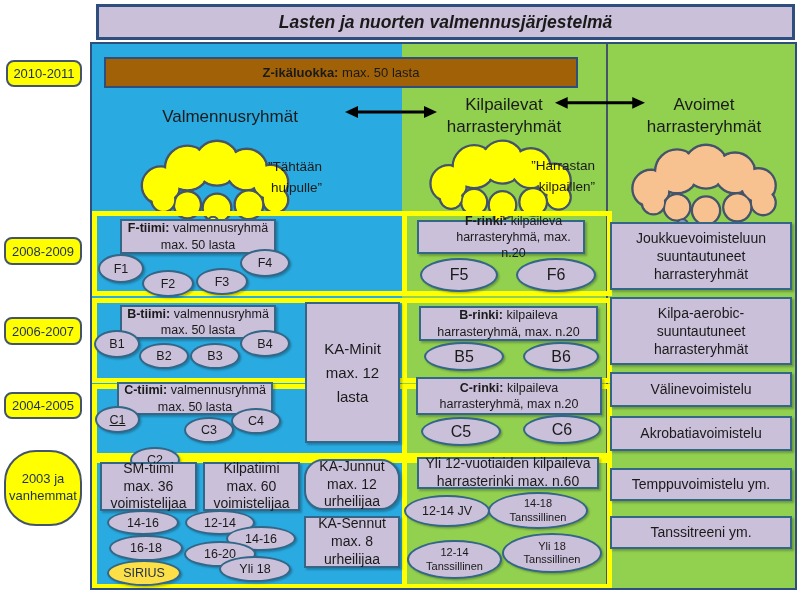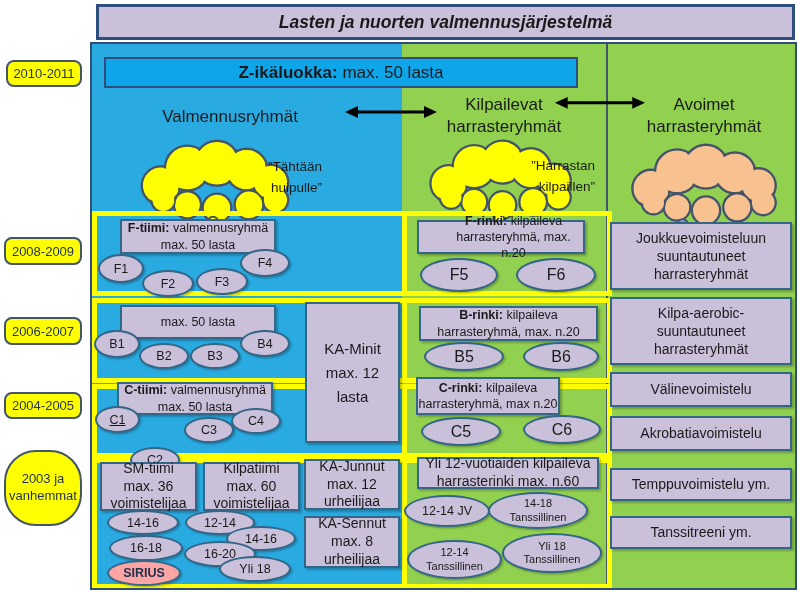--- a/index.html
+++ b/index.html
@@ -17,22 +17,22 @@
   .gmid{left:402px;top:43px;width:204px;height:546px;background:#92d050;}
   .gright{left:606px;top:43px;width:191px;height:546px;background:#92d050;border-left:2.5px solid #44546a;}
   .mainborder{position:absolute;left:90px;top:42px;width:707px;height:548px;border:2px solid #2e4e7e;
     box-sizing:border-box;pointer-events:none;z-index:6;}
 
   .year{position:absolute;box-sizing:border-box;background:#ffff00;border:2.5px solid #44546a;
     border-radius:8px;display:flex;align-items:center;justify-content:center;text-align:center;
     font-size:13px;color:#1f3050;z-index:4;}
 
   .zbox{position:absolute;left:104px;top:57px;width:474px;height:31px;box-sizing:border-box;
-    background:#0ea5e9;border:2px solid #2e4e7e;display:flex;align-items:center;justify-content:center;
-    font-size:17px;z-index:3;}
+    background:#a16207;border:2px solid #2e4e7e;display:flex;align-items:center;justify-content:center;
+    font-size:13px;z-index:3;}
 
   .hdr{position:absolute;text-align:center;font-size:17px;line-height:1.3;z-index:2;}
 
   .arrow{position:absolute;z-index:3;}
 
   .cloud{position:absolute;z-index:2;}
   .cloud svg{display:block;width:100%;height:100%;}
   .cloudtxt{position:absolute;left:0;top:22%;width:100%;text-align:right;
     font-size:13.5px;line-height:1.55;}
 
@@ -43,21 +43,21 @@
     z-index:3;box-shadow:1.5px 1.5px 2px rgba(0,0,0,.25);}
   .teambox{font-size:12.5px;line-height:1.3;}
   .rbox{left:610px;width:182px;font-size:14px;line-height:1.3;}
   .kabox{font-size:14px;line-height:1.28;}
 
   .ellipse{position:absolute;box-sizing:border-box;background:#cbc0da;border:2.5px solid #336687;
     border-radius:50%;display:flex;align-items:center;justify-content:center;text-align:center;
     font-size:12.5px;z-index:3;box-shadow:1.5px 1.5px 2px rgba(0,0,0,.25);}
   .big{font-size:16px;}
   .tanssi{font-size:11px;line-height:1.2;}
-  .sirius{background:#fca5a5;font-weight:bold;color:#203050;text-align:right;}
+  .sirius{background:#fde047;font-weight:normal;color:#203050;text-align:right;}
 
   .kaminit{position:absolute;left:305px;top:302px;width:95px;height:141px;box-sizing:border-box;
     background:#cbc0da;border:2.5px solid #336687;display:flex;align-items:center;justify-content:center;
     text-align:center;font-size:15px;line-height:1.6;z-index:4;box-shadow:1.5px 1.5px 2px rgba(0,0,0,.25);}
 </style>
 </head>
 <body>
 
 <div class="stage">
 
@@ -220,20 +220,21 @@
   <div class="ellipse" style="left:196px;top:268px;width:52px;height:27px;">F3</div>
   <div class="ellipse" style="left:240px;top:249px;width:50px;height:28px;">F4</div>
   <div class="box teambox" style="left:417px;top:220px;width:168px;height:34px;padding-left:25px;">
     <div><span class="b">F-rinki:</span><span> kilpaileva</span></div>
     <div>harrasteryhmä, max. n.20</div>
   </div>
   <div class="ellipse big" style="left:420px;top:258px;width:78px;height:34px;">F5</div>
   <div class="ellipse big" style="left:516px;top:258px;width:80px;height:34px;">F6</div>
 
   <div class="box teambox" style="left:120px;top:305px;width:156px;height:34px;">
+    <div><span class="b">B-tiimi:</span><span> valmennusryhmä</span></div>
     <div>max. 50 lasta</div>
   </div>
   <div class="ellipse" style="left:94px;top:330px;width:46px;height:28px;">B1</div>
   <div class="ellipse" style="left:139px;top:343px;width:50px;height:26px;">B2</div>
   <div class="ellipse" style="left:190px;top:343px;width:50px;height:26px;">B3</div>
   <div class="ellipse" style="left:240px;top:330px;width:50px;height:27px;">B4</div>
   <div class="box teambox" style="left:419px;top:306px;width:179px;height:35px;">
     <div><span class="b">B-rinki:</span><span> kilpaileva</span></div>
     <div>harrasteryhmä, max. n.20</div>
   </div>
@@ -241,38 +242,38 @@
   <div class="ellipse big" style="left:523px;top:342px;width:76px;height:29px;">B6</div>
 
   <div class="box teambox" style="left:117px;top:382px;width:156px;height:33px;">
     <div><span class="b">C-tiimi:</span><span> valmennusryhmä</span></div>
     <div>max. 50 lasta</div>
   </div>
   <div class="ellipse" style="left:95px;top:406px;width:45px;height:27px;text-decoration:underline;">C1</div>
   <div class="ellipse" style="left:130px;top:419px;width:50px;height:26px;margin-top:28px;">C2</div>
   <div class="ellipse" style="left:184px;top:417px;width:50px;height:26px;">C3</div>
   <div class="ellipse" style="left:231px;top:408px;width:50px;height:26px;">C4</div>
-  <div class="box teambox" style="left:416px;top:377px;width:144px;height:38px;">
+  <div class="box teambox" style="left:416px;top:377px;width:186px;height:38px;">
     <div><span class="b">C-rinki:</span><span> kilpaileva</span></div>
     <div>harrasteryhmä, max n.20</div>
   </div>
   <div class="ellipse big" style="left:421px;top:417px;width:80px;height:29px;">C5</div>
   <div class="ellipse big" style="left:523px;top:415px;width:78px;height:29px;">C6</div>
 
   <div class="kaminit pre">KA-Minit
 max. 12
 lasta</div>
 
   <div class="box kabox pre" style="left:100px;top:462px;width:97px;height:49px;">SM-tiimi
 max. 36
 voimistelijaa</div>
   <div class="box kabox pre" style="left:203px;top:462px;width:97px;height:49px;">Kilpatiimi
 max. 60
 voimistelijaa</div>
-  <div class="box kabox pre" style="left:304px;top:459px;width:96px;height:51px;">KA-Junnut
+  <div class="box kabox pre" style="left:304px;top:459px;width:96px;height:51px;border-radius:19px;">KA-Junnut
 max. 12
 urheilijaa</div>
   <div class="box kabox pre" style="left:304px;top:516px;width:96px;height:52px;text-align:center;">KA-Sennut
 max. 8
 urheilijaa</div>
   <div class="ellipse" style="left:107px;top:510px;width:72px;height:25px;">14-16</div>
   <div class="ellipse" style="left:185px;top:510px;width:70px;height:25px;">12-14</div>
   <div class="ellipse" style="left:109px;top:535px;width:74px;height:26px;">16-18</div>
   <div class="ellipse" style="left:226px;top:526px;width:70px;height:25px;">14-16</div>
   <div class="ellipse" style="left:184px;top:541px;width:72px;height:26px;">16-20</div>

